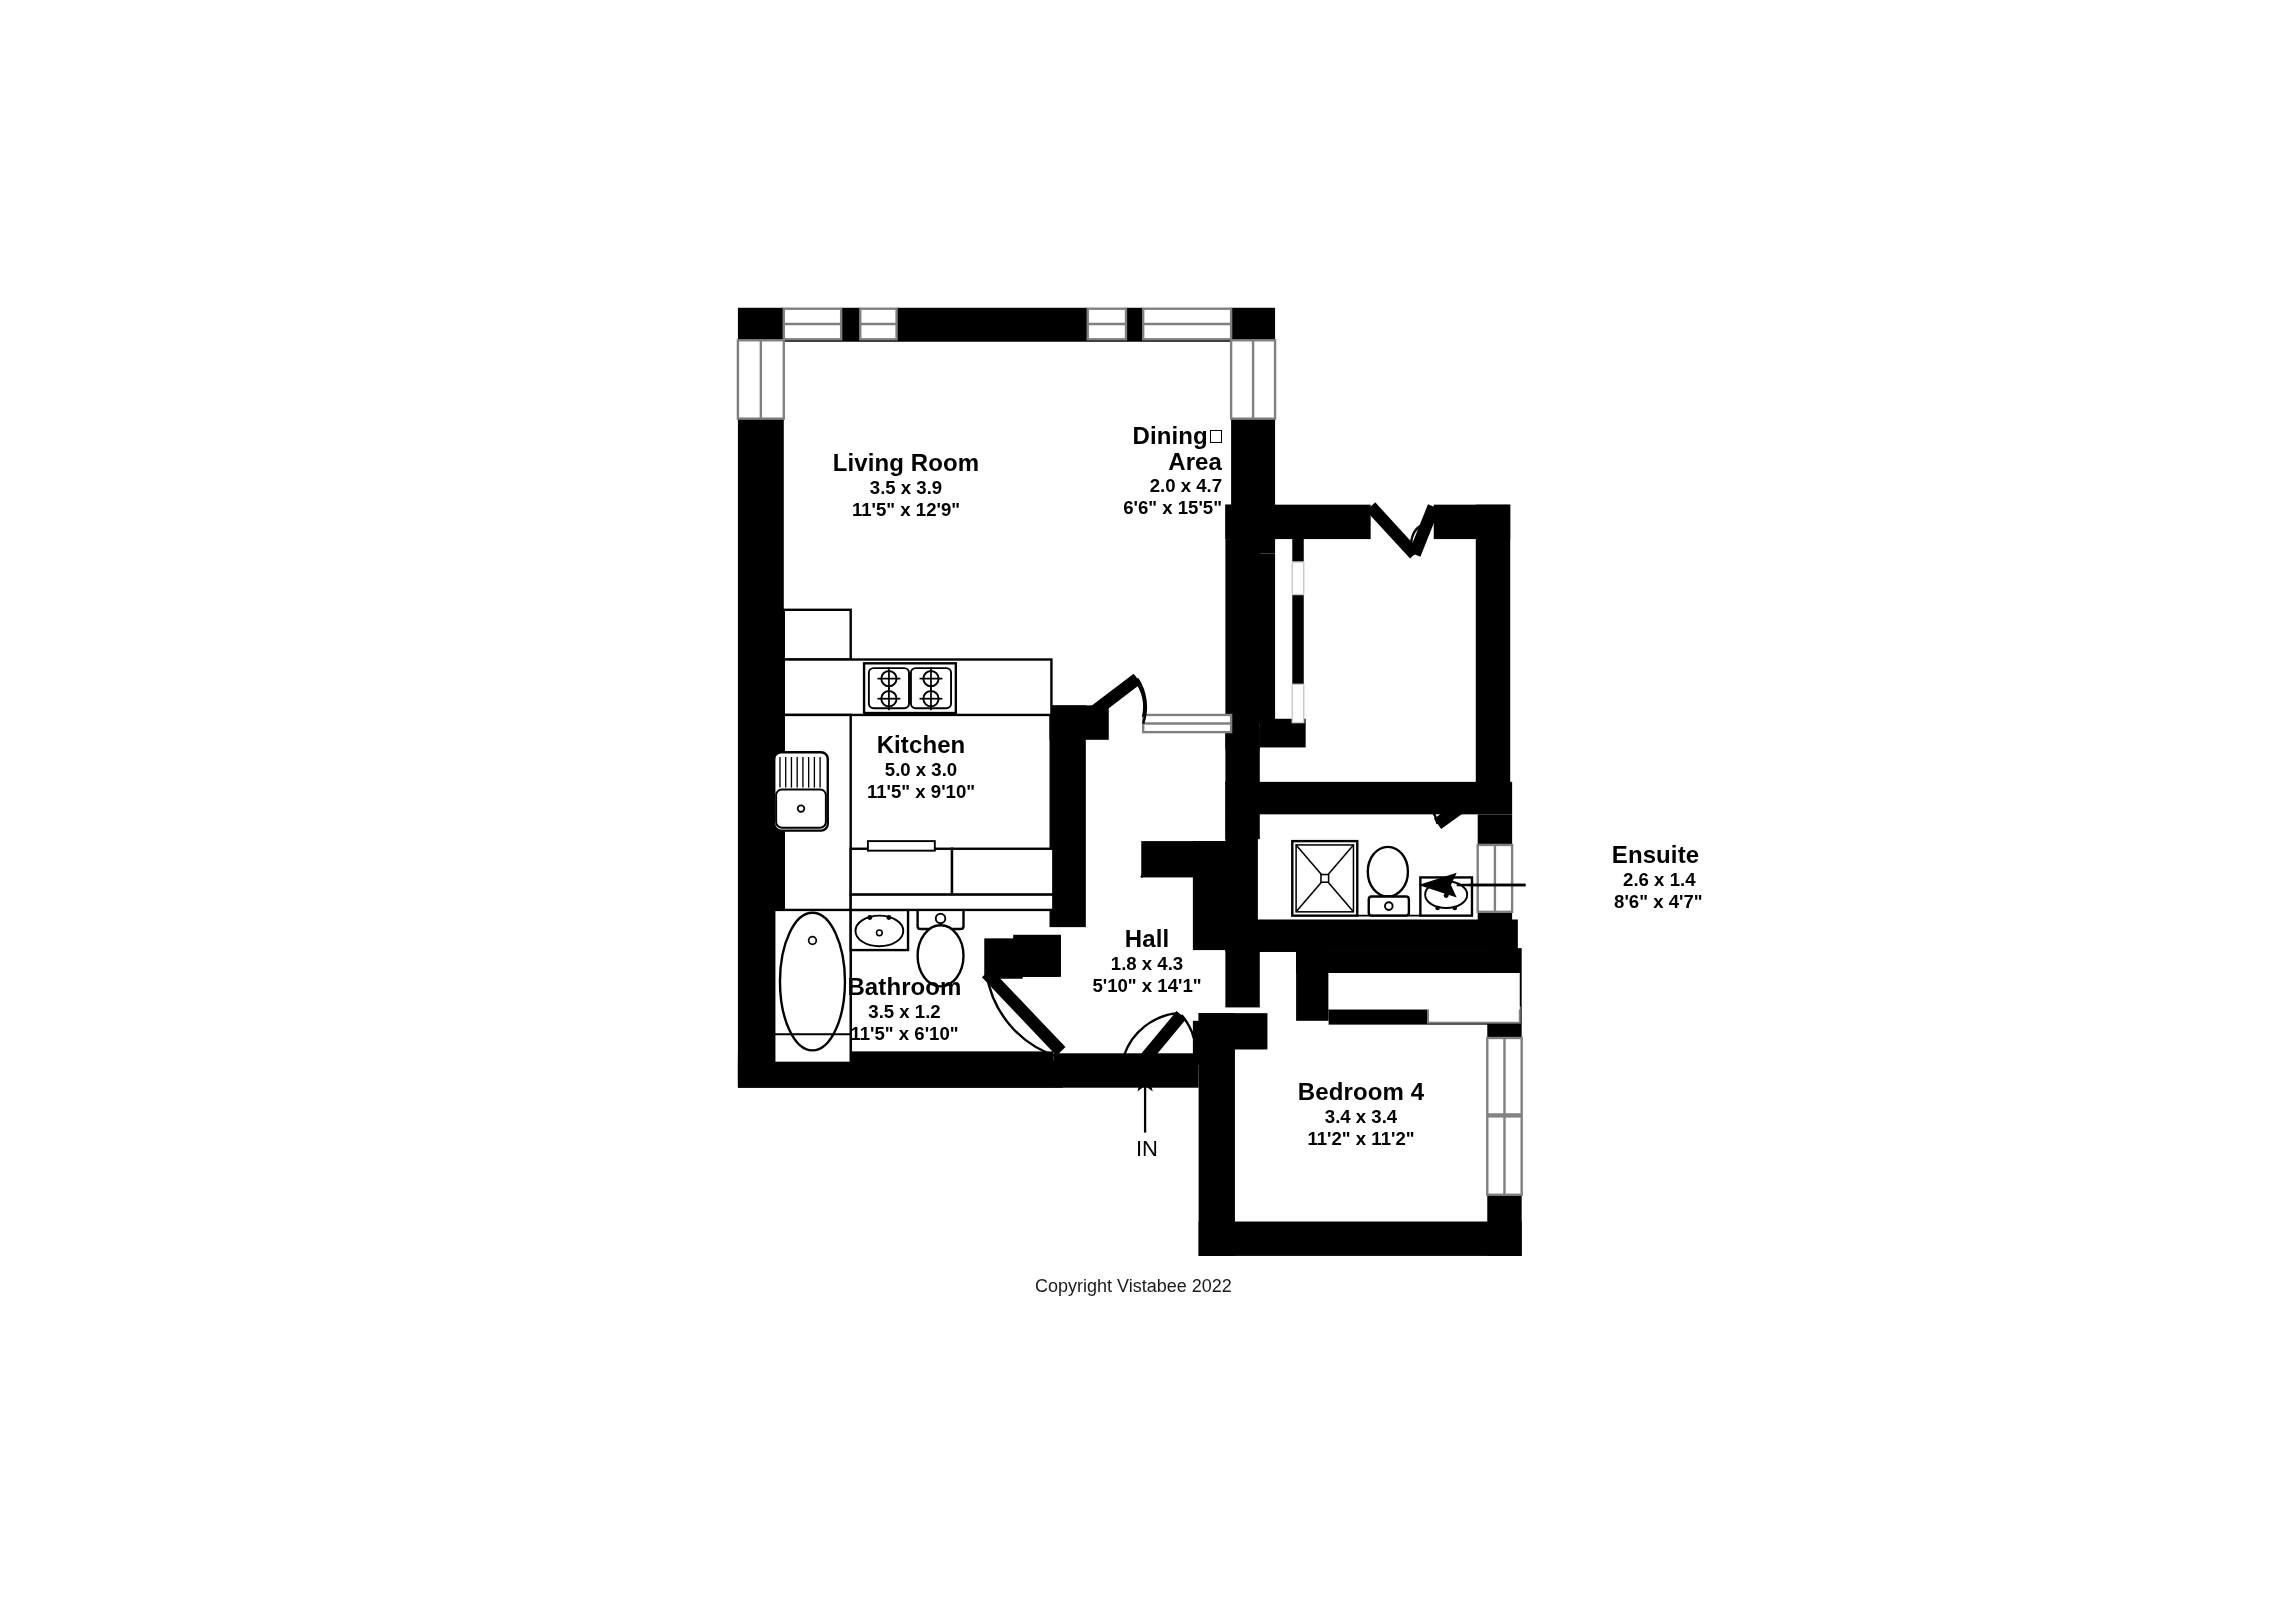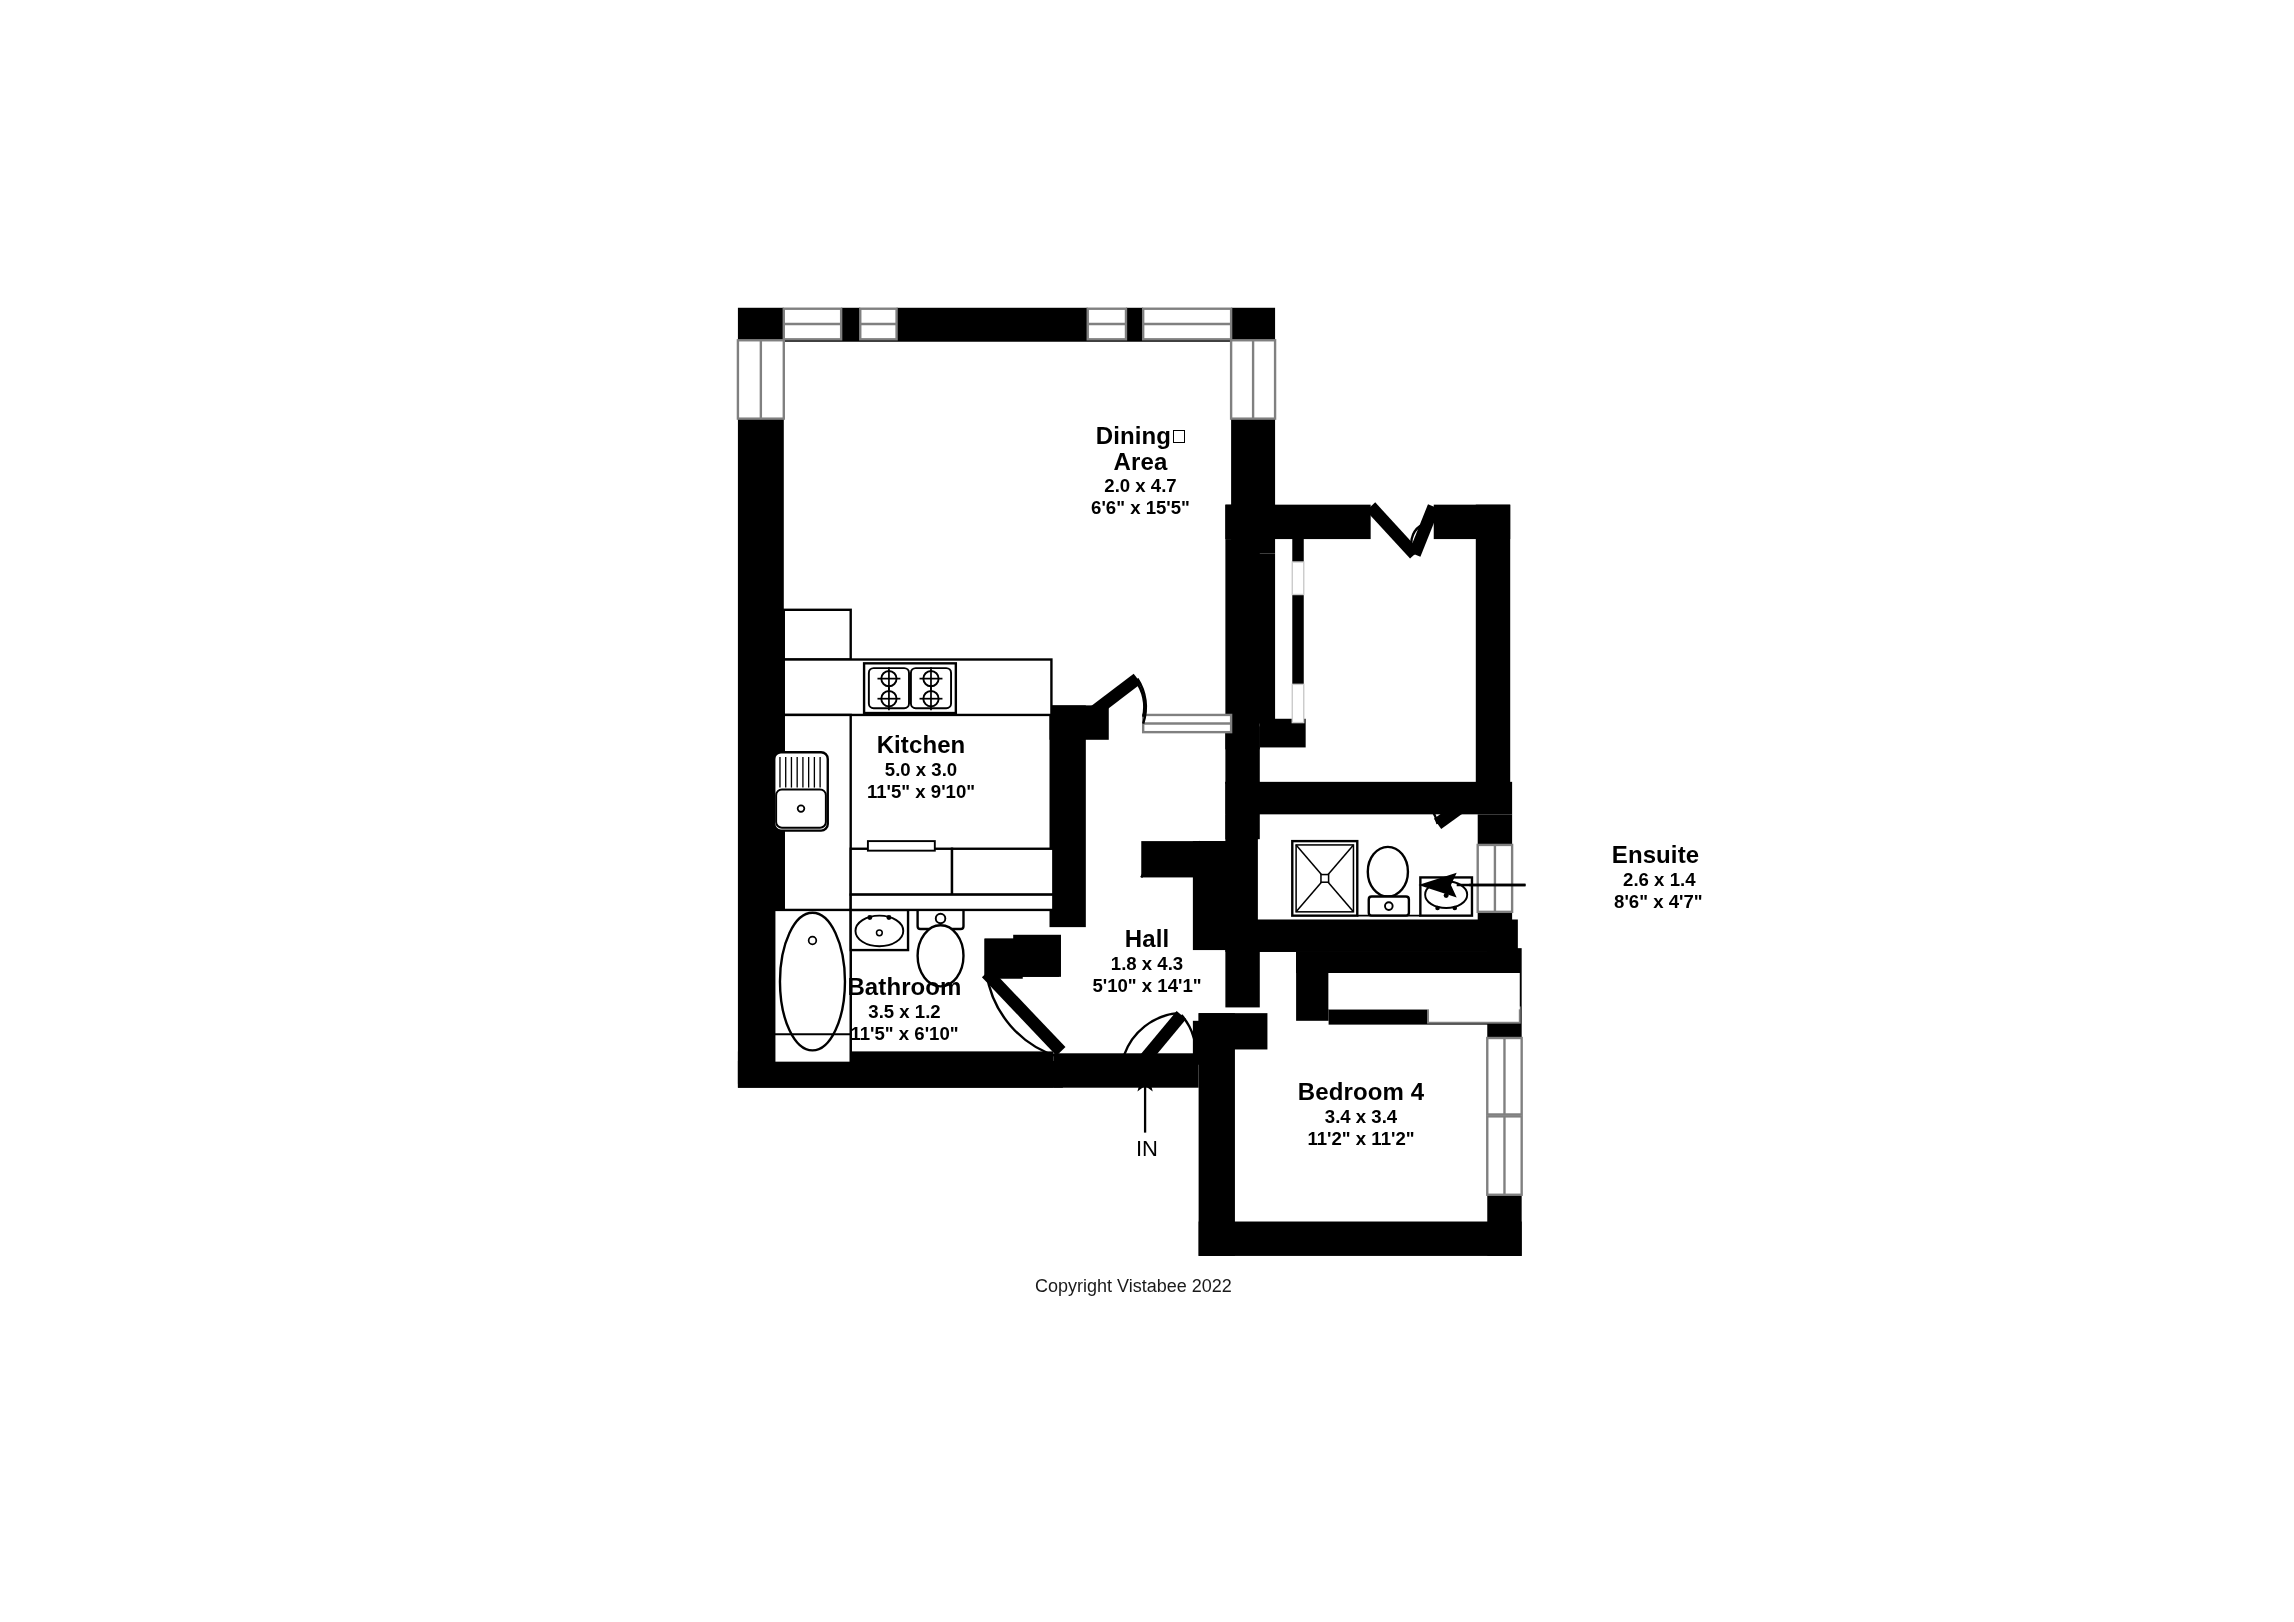--- a/index.html
+++ b/index.html
@@ -345,22 +345,27 @@
       <line x1="1524" y1="926" x2="1596" y2="926" stroke="#000000" stroke-width="2.6"></line>
     </g>
 
     <g>
       <line x1="1198" y1="1185" x2="1198" y2="1130" stroke="#000000" stroke-width="2.4"></line>
       <polygon points="1198,1112 1190,1142 1198,1136 1206,1142" fill="#000000"></polygon>
     </g>
 
   </svg>
 
-
-  <div class="lbl two-line" id="label-dining-area" style="left:1059px; top:423px; width:163px;">
+  <div class="lbl" id="label-living-room" style="left:801px; top:449px; width:210px;">
+    <span class="rname">Living Room</span>
+    <span class="rdim">3.5 x 3.9</span>
+    <span class="rdim2">11'5" x 12'9"</span>
+  </div>
+
+  <div class="lbl two-line" id="label-dining-area" style="left:1059px; top:423px; width:163px;text-align:right;">
     <span class="rname"><span>Dining</span><span class="missing-glyph"></span></span>
     <span class="rname">Area</span>
     <span class="rdim">2.0 x 4.7</span>
     <span class="rdim2">6'6" x 15'5"</span>
   </div>
 
   <div class="lbl" id="label-kitchen" style="left:822px; top:731px; width:182px;margin-left:8px;">
     <span class="rname">Kitchen</span>
     <span class="rdim">5.0 x 3.0</span>
     <span class="rdim2">11'5" x 9'10"</span>

